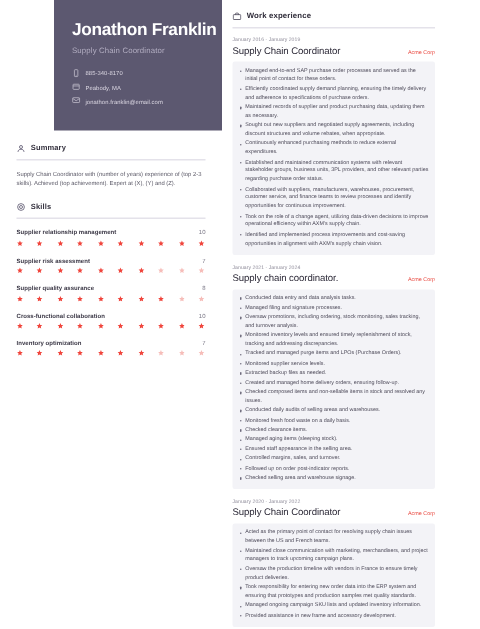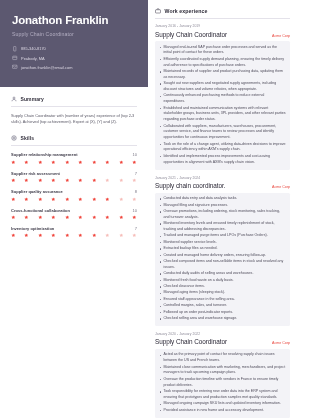--- a/index.html
+++ b/index.html
@@ -26,20 +26,21 @@
     flex: 0 0 148px;
     background: #ffffff;
     display: flex;
     flex-direction: column;
   }
 
   .hero {
     background: #5c5870;
     padding: 14px 12px 13px 12px;
     min-height: 86px;
+    margin-left: 36px;
   }
 
   .hero-name {
     color: #ffffff;
     font-size: 11.5px;
     font-weight: bold;
     letter-spacing: -0.2px;
     line-height: 1.15;
     white-space: nowrap;
   }

